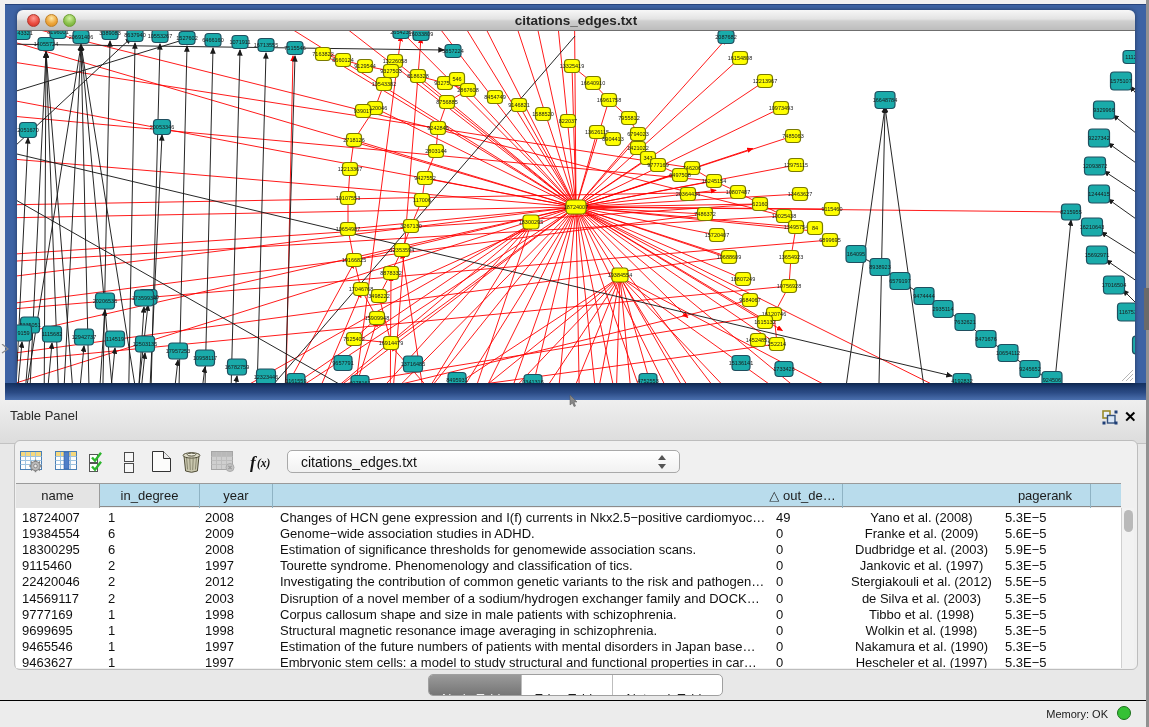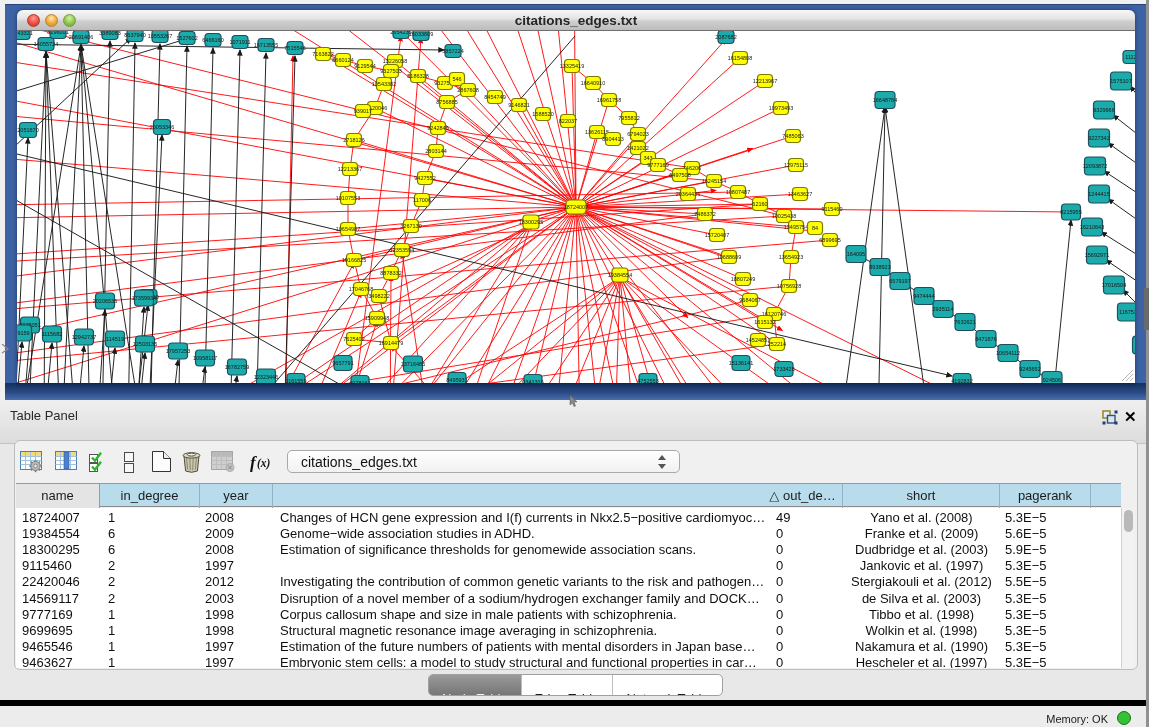--- a/index.html
+++ b/index.html
@@ -27,21 +27,21 @@
 .trow span{position:absolute;top:1px;overflow:hidden}
 .c1{left:6px;width:80px}.c2{left:92px;width:90px}.c3{left:189px;width:70px}
 .c4{left:264px;width:492px}.c5{left:760px;width:70px}
 .c6{left:827px;width:157px;text-align:center}.c7{left:989px;width:100px}
 #vscroll{position:absolute;left:1121px;top:508px;width:13px;height:160px;background:#f2f2f2;border-left:1px solid #d0d0d0}
 #vthumb{position:absolute;left:2px;top:2px;width:9px;height:22px;background:#b9b9b9;border-radius:5px}
 #tabs{position:absolute;left:428px;top:674px;height:22px;display:flex;border:1px solid #9f9f9f;border-radius:5px;overflow:hidden;background:#fff}
 #tabs div{font-size:13px;padding:16px 13px 0 13px;color:#1c1c1c}
 #tabs div.sel{background:linear-gradient(180deg,#9a9a9a,#767676);color:#f2f2f2}
 #tabs div+div{border-left:1px solid #bdbdbd}
-#status{position:absolute;left:0;top:700px;width:1146px;height:27px;background:#ececec;border-top:6px solid #000000}
+#status{position:absolute;left:0;top:700px;width:1146px;height:27px;background:#ececec;border-top:1px solid #000000}
 #mem{position:absolute;right:38px;top:7px;font-size:11px;color:#1a1a1a}
 #memdot{position:absolute;left:1117px;top:5px;width:14px;height:14px;border-radius:50%;background:#35c135;border:1.5px solid #1c701c}
 #pico{position:absolute;top:410px;left:1102px}
 #pclose{position:absolute;top:408px;left:1124px;font-size:15px;font-weight:bold;color:#000}
 #cursor{position:absolute;left:570px;top:395px;z-index:30}
 </style></head>
 <body>
 <div id="app">
   <div id="desk"></div>
   <div id="deskbot"></div>
@@ -641,21 +641,20 @@
     <svg width="10" height="14" style="position:absolute;right:12px;top:4px">
         <path d="M5,0 L9,5 L1,5 Z" fill="#555"></path>
         <path d="M5,14 L9,9 L1,9 Z" fill="#555"></path>
       </svg>
   </div>
   <div id="thead">
     <div class="h" style="left:0;width:84px;background:#e4e4e4;border-right:1px solid #9a9a9a">name</div>
     <div class="h" style="left:84px;width:100px">in_degree</div>
     <div class="h" style="left:184px;width:73px">year</div>
     <div class="h" style="left:747px;width:80px">△ out_de…</div>
-    <div class="h" style="left:827px;width:157px">short</div>
     <div class="h" style="left:984px;width:91px">pagerank</div>
   </div>
   <div id="tbody">
 <div class="trow" style="top:0.5px">
         <span class="c1">18724007</span>
         <span class="c2">1</span>
         <span class="c3">2008</span>
         <span class="c4">Changes of HCN gene expression and I(f) currents in Nkx2.5−positive cardiomyoc…</span>
         <span class="c5">49</span>
         <span class="c6">Yano et al. (2008)</span>
@@ -676,20 +675,21 @@
         <span class="c3">2008</span>
         <span class="c4">Estimation of significance thresholds for genomewide association scans.</span>
         <span class="c5">0</span>
         <span class="c6">Dudbridge et al. (2003)</span>
         <span class="c7">5.9E−5</span>
       </div>
       <div class="trow" style="top:49.1px">
         <span class="c1">9115460</span>
         <span class="c2">2</span>
         <span class="c3">1997</span>
+        <span class="c4">Tourette syndrome. Phenomenology and classification of tics.</span>
         <span class="c5">0</span>
         <span class="c6">Jankovic et al. (1997)</span>
         <span class="c7">5.3E−5</span>
       </div>
       <div class="trow" style="top:65.3px">
         <span class="c1">22420046</span>
         <span class="c2">2</span>
         <span class="c3">2012</span>
         <span class="c4">Investigating the contribution of common genetic variants to the risk and pathogen…</span>
         <span class="c5">0</span>

